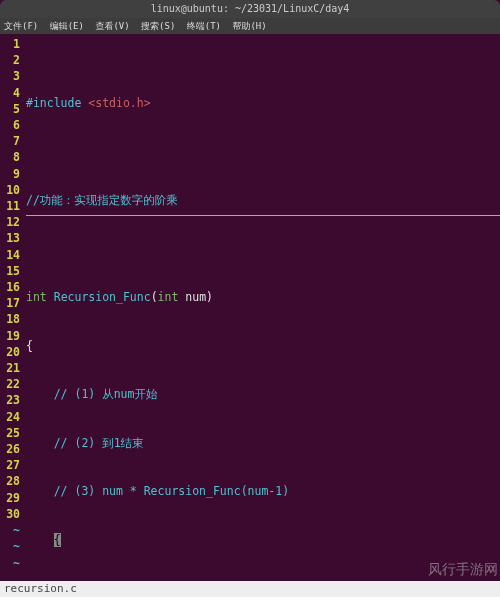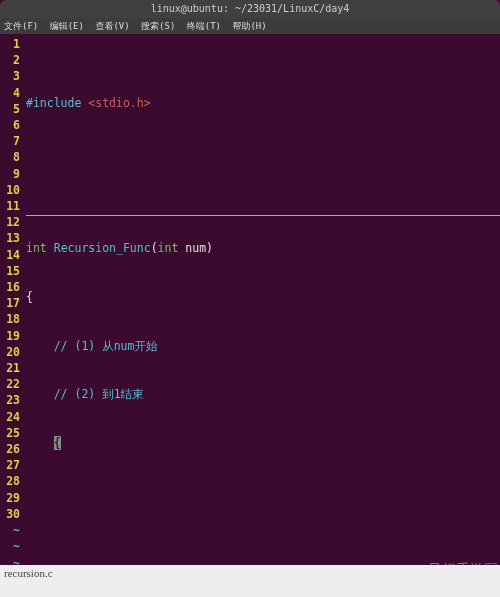--- a/index.html
+++ b/index.html
@@ -73,29 +73,28 @@
       right: 0;
       border-top: 1px solid #aaa;
       top: 181px;
     }
     .tilde { color: #4fc1d0; }
     .statusbar {
       position: absolute;
       bottom: 0;
       left: 0;
       right: 0;
-      height: 32px;
+      height: 16px;
       background: #eee;
       color: #444;
       font-size: 11px;
       line-height: 16px;
       padding-left: 4px;
       display: flex;
       justify-content: space-between;
-      font-family: Liberation Serif, serif;
     }
     .watermark {
       position: absolute;
       right: 2px;
       bottom: 18px;
       color: rgba(180,180,180,0.6);
       font-size: 14px;
       font-family: sans-serif;
     }
   </style>
@@ -146,25 +145,27 @@
     <div>29</div>
     <div>30</div>
     <div class="tilde">~</div>
     <div class="tilde">~</div>
     <div class="tilde">~</div>
   </div>
   <div class="code">
     <div class="ruler-line"></div>
     <div class="line"><span class="preproc">#include</span><span class="str"> &lt;stdio.h&gt;</span></div>
     <div class="line"></div>
+    <div class="line comment">//功能：实现指定数字的阶乘</div>
     <div class="line"></div>
     <div class="line"><span class="type">int</span><span class="func"> Recursion_Func</span><span>(</span><span class="type">int</span><span> num)</span></div>
     <div class="line">{</div>
     <div class="line comment">    // (1) 从num开始</div>
     <div class="line comment">    // (2) 到1结束</div>
+    <div class="line comment">    // (3) num * Recursion_Func(num-1)</div>
     <div class="line"><span>    </span><span class="cursor-hl">{</span></div>
     
     
     
     
     
     
     
     
     

